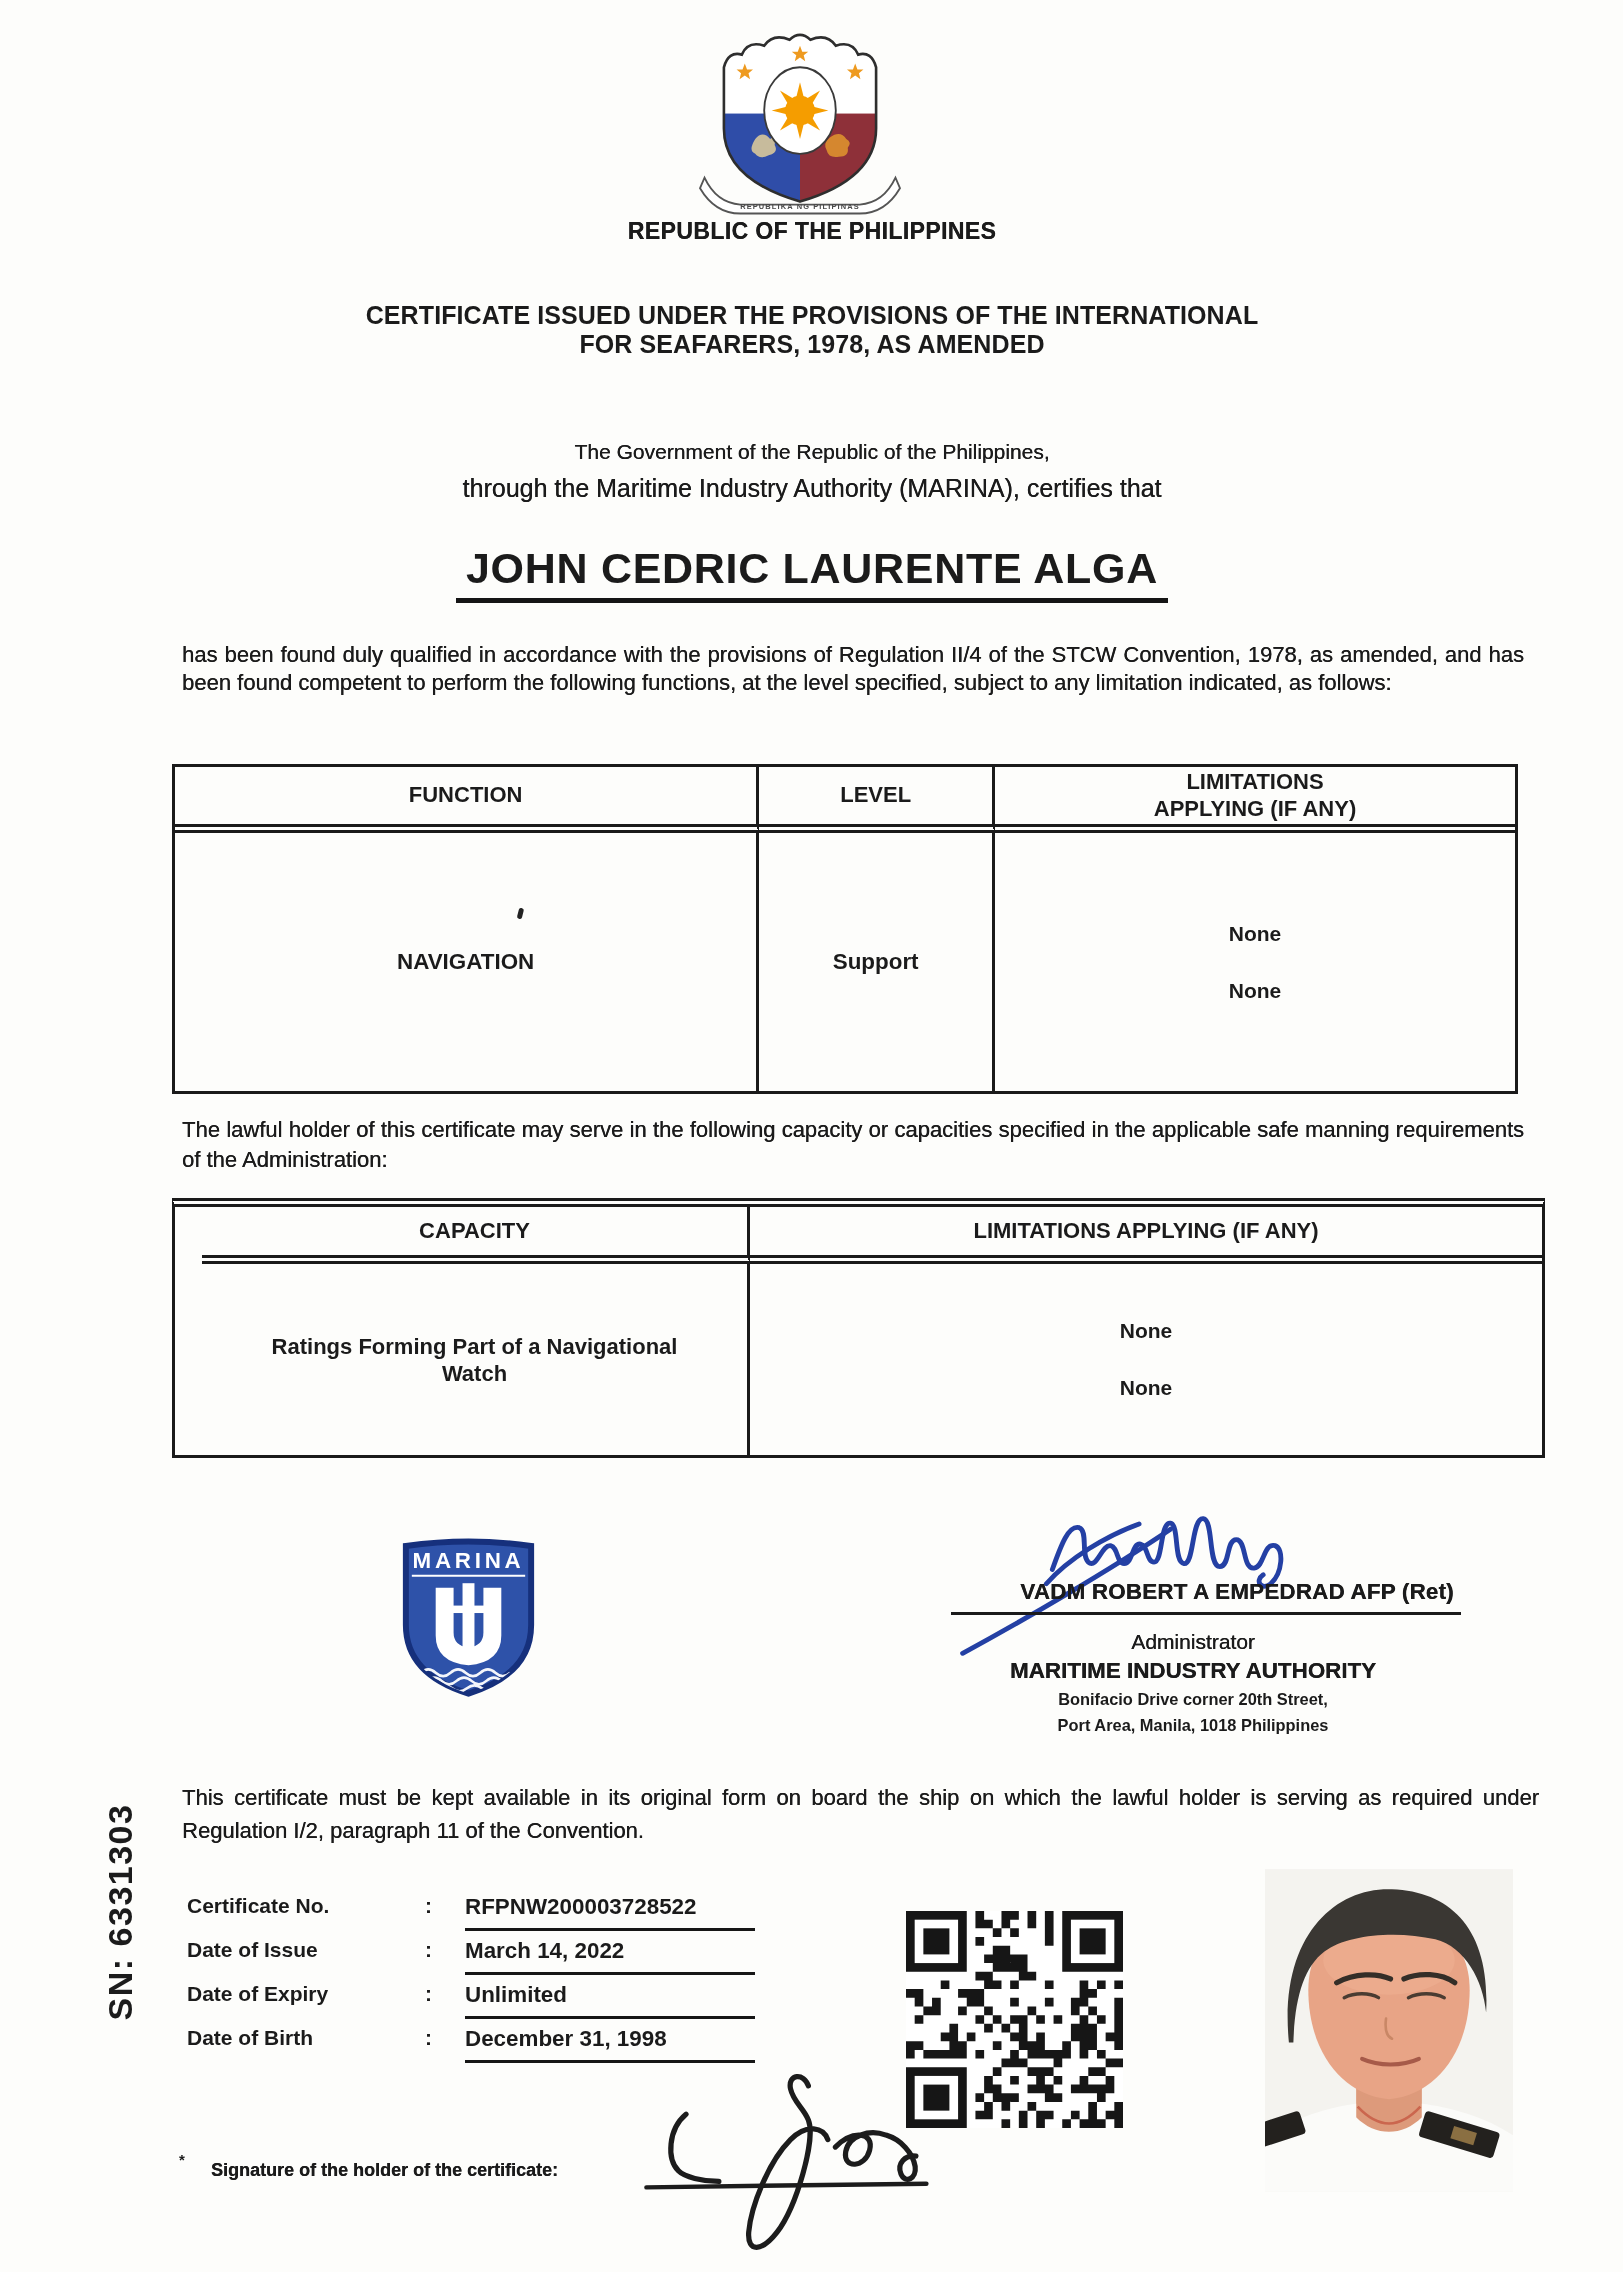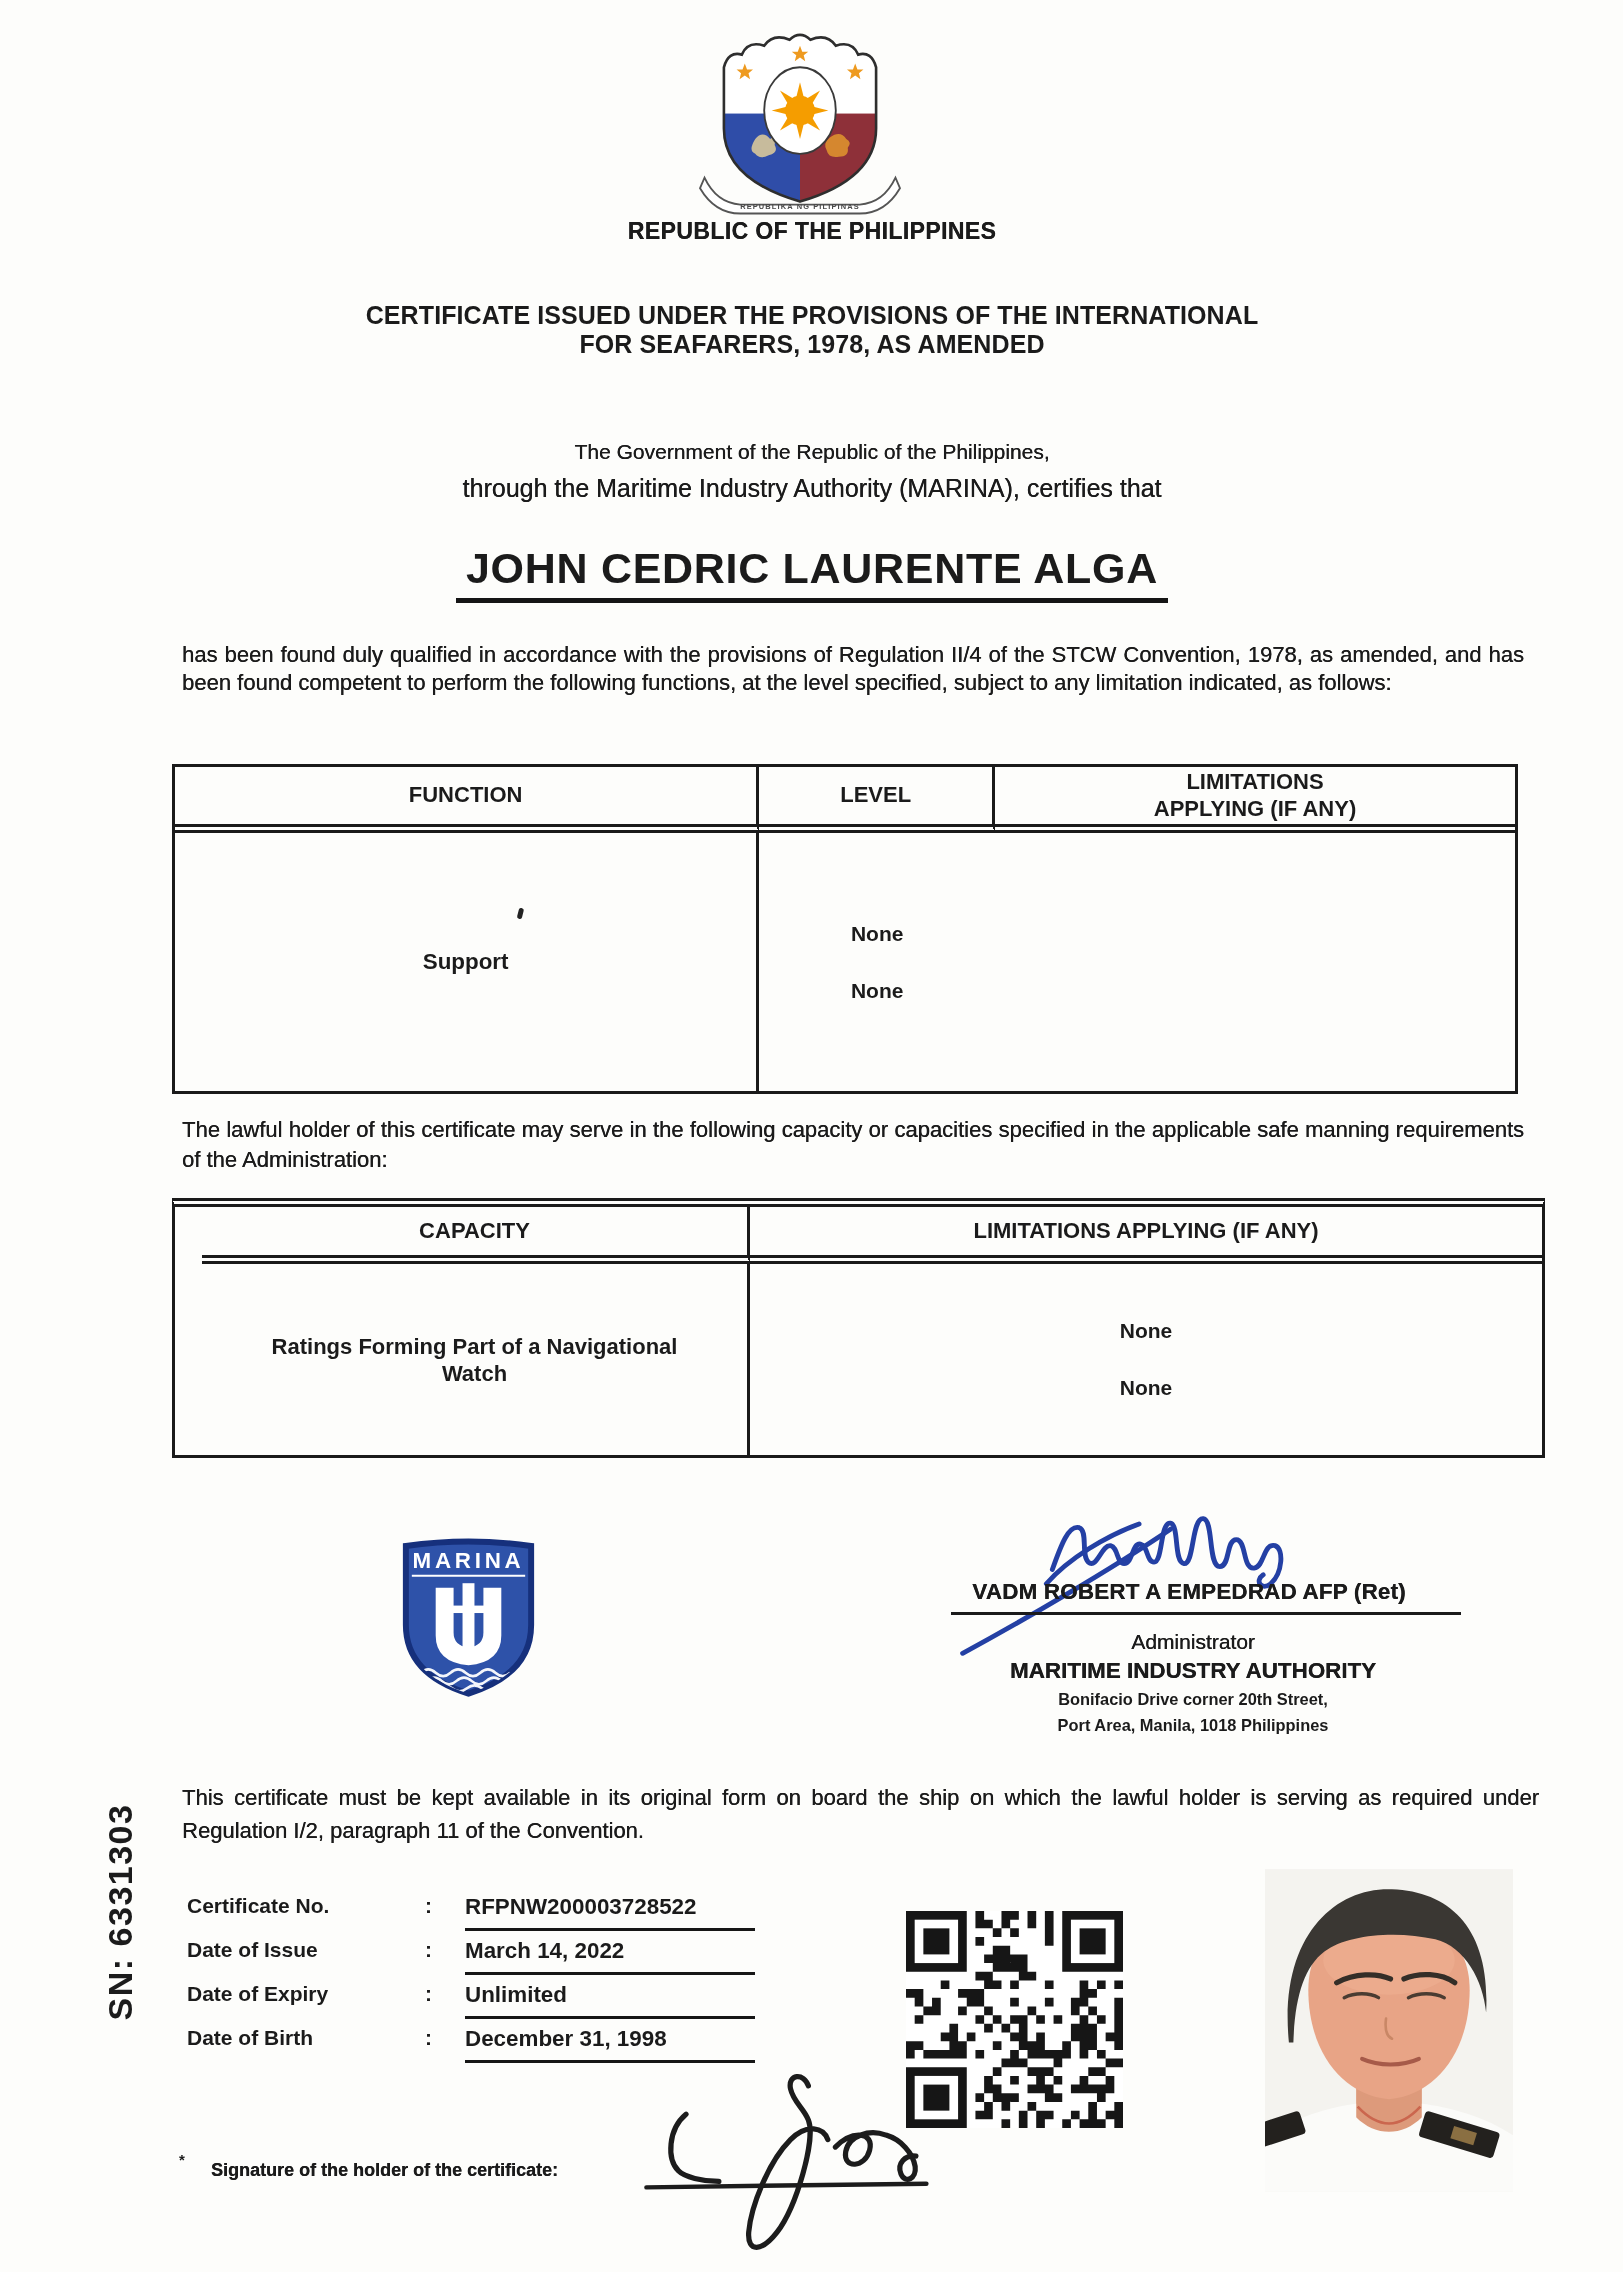--- a/index.html
+++ b/index.html
@@ -33,21 +33,21 @@
         grid-template-columns:40.9% 59.1%;grid-template-rows:57px 1fr;border-top:9px double #1a1a1a;padding-left:27px;}
   .th{border-bottom:9px double #1a1a1a;display:flex;flex-direction:column;align-items:center;justify-content:center;
       font-weight:bold;font-size:22px;text-align:center;line-height:1.2;}
   .td{display:flex;flex-direction:column;align-items:center;justify-content:center;
       font-weight:bold;font-size:22.4px;text-align:center;}
   .bdr-r{border-right:3px solid #1a1a1a;}
   .none-stack{display:flex;flex-direction:column;gap:33px;font-size:21px;font-weight:bold;}
   .cap-cell{max-width:463px;line-height:27px;font-size:22px;}
 
   
-  .sig-name{left:916px;width:546px;top:1579px;font-size:22.4px;font-weight:bold;text-align:center;letter-spacing:0.2px;}
+  .sig-name{left:964px;width:546px;top:1579px;font-size:22.4px;font-weight:bold;text-align:center;letter-spacing:0.2px;}
   .sig-rule{left:951px;top:1612px;width:510px;height:3px;background:#1a1a1a;}
   .sig-title{left:920px;width:546px;top:1630px;font-size:21px;text-align:center;}
   .sig-org{left:920px;width:546px;top:1658px;font-size:22.4px;font-weight:bold;text-align:center;}
   .sig-addr1{left:920px;width:546px;top:1690px;font-size:16.4px;font-weight:bold;text-align:center;}
   .sig-addr2{left:920px;width:546px;top:1716px;font-size:16.4px;font-weight:bold;text-align:center;}
 
   
   .sn{left:120px;top:1912px;transform:translate(-50%,-50%) rotate(-90deg);
       font-size:34px;font-weight:bold;letter-spacing:1.5px;white-space:nowrap;}
 
@@ -132,20 +132,23 @@
     <span>FUNCTION</span>
   </div>
   <div class="th bdr-r">
     <span>LEVEL</span>
   </div>
   <div class="th">
     <span>LIMITATIONS</span>
     <span>APPLYING (IF ANY)</span>
   </div>
   <div class="td bdr-r">
+    <span>NAVIGATION</span>
+  </div>
+  <div class="td bdr-r">
     <span>Support</span>
   </div>
   <div class="td">
     <div class="none-stack">
       <span>None</span>
       <span>None</span>
     </div>
   </div>
 </div>
 <div class="abs artifact-dot"></div>

